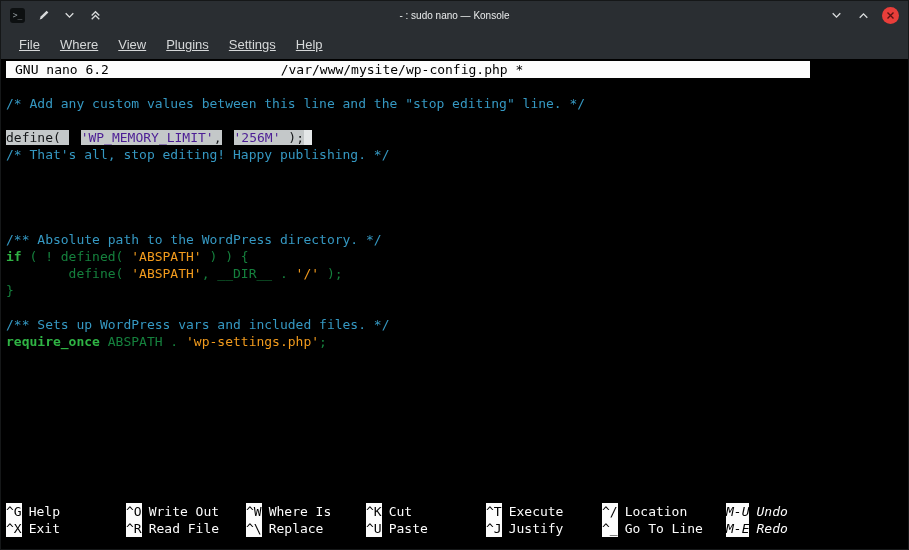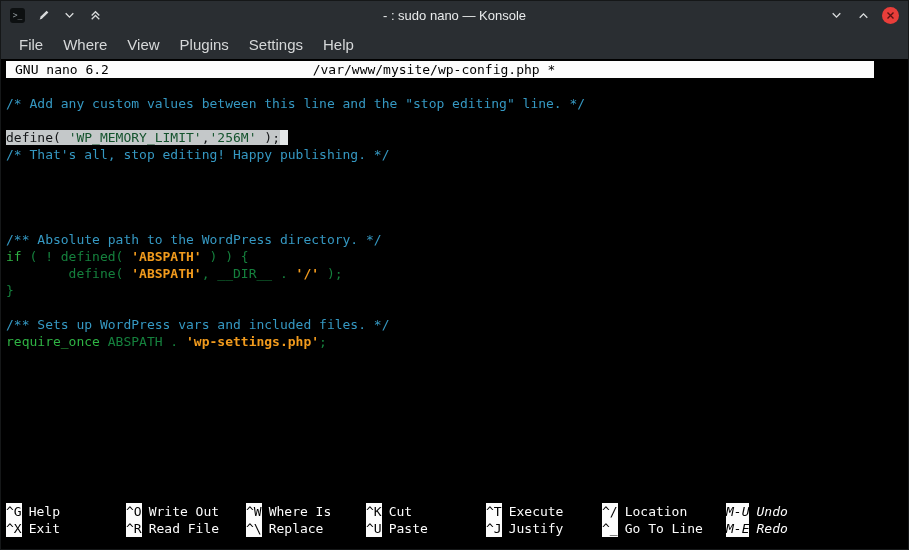--- a/index.html
+++ b/index.html
@@ -2,43 +2,43 @@
 <html style="--chrome_bg: #2a2e32; --terminal_bg: #000000; --nano_bar_bg: #fcfcfc; --comment: #3598c2; --string: #f29b1d; --keyword: #2fb344; --selection_bg: #c4c8c9; --close: #e93e3a;"><head>
 <meta charset="utf-8">
 <style>
   html,body{margin:0;padding:0;background:#000;}
   .window{width:909px;height:550px;display:flex;flex-direction:column;background:#000;overflow:hidden;border:1px solid #151718;box-sizing:border-box;}
 
   
   .titlebar{flex:0 0 28px;height:28px;background:var(--chrome_bg,#2a2e32);display:flex;align-items:center;position:relative;}
   .tb-left{display:flex;align-items:center;gap:9px;padding-left:8px;z-index:2;}
   .tb-right{margin-left:auto;display:flex;align-items:center;gap:10px;padding-right:9px;z-index:2;}
-  .tb-title{position:absolute;left:0;right:0;text-align:center;color:#e9ebec;font-size:13px;font-family:"Liberation Sans",sans-serif;}
+  .tb-title{position:absolute;left:0;right:0;text-align:center;color:#e9ebec;font-size:10px;font-family:"Liberation Sans",sans-serif;}
   .tb-icon{width:17px;height:17px;display:flex;align-items:center;justify-content:center;}
   .konsole-badge{width:15px;height:15px;background:#0d1011;border-radius:3px;color:#8f979b;font-family:"DejaVu Sans Mono",monospace;font-size:8px;display:flex;align-items:center;justify-content:center;}
   .close-btn{width:17px;height:17px;border-radius:50%;background:var(--close,#e93e3a);display:flex;align-items:center;justify-content:center;}
 
   
   .menubar{flex:0 0 30px;height:30px;background:var(--chrome_bg,#2a2e32);display:flex;align-items:center;padding-left:8px;font-family:"Liberation Sans",sans-serif;}
-  .menu-item{color:#d6d8d9;font-size:15px;padding:5px 10px;cursor:default;}
+  .menu-item{color:#d6d8d9;font-size:13px;padding:5px 10px;cursor:default;text-decoration:underline;}
 
   
   .terminal{flex:1;background:#000;font-family:"DejaVu Sans Mono",monospace;font-size:13px;line-height:17px;display:flex;flex-direction:column;padding:2px 0 0 5px;white-space:pre;}
-  .nano-header{flex:0 0 17px;width:868px;height:17px;background:var(--nano_bar_bg,#fcfcfc);color:#000;position:relative;}
+  .nano-header{flex:0 0 17px;width:804px;height:17px;background:var(--nano_bar_bg,#fcfcfc);color:#000;position:relative;}
   .nano-app{position:absolute;left:9px;top:0;}
   .nano-file{position:absolute;left:0;right:12px;top:0;text-align:center;}
 
   .editor{flex:1 1 auto;}
   .code-line{height:17px;white-space:pre;}
   .c-plain{color:#15803d;}
   .c-comment{color:var(--comment,#3598c2);}
-  .c-string{color:var(--string,#f29b1d);font-weight:bold;}
-  .c-keyword{color:var(--keyword,#2fb344);}
+  .c-string{color:var(--string,#f29b1d);}
+  .c-keyword{color:var(--keyword,#2fb344);font-weight:bold;}
   .c-sel{background:var(--selection_bg,#c4c8c9);color:#141618;}
-  .c-selstring{background:var(--selection_bg,#c4c8c9);color:#14532d;}
+  .c-selstring{background:var(--selection_bg,#c4c8c9);color:#4c1d95;margin-left:12px;}
   .cursor{background:#e4e7e8;color:transparent;}
 
   
   .shortcuts{flex:0 0 auto;padding-bottom:12px;}
   .sc-row{display:flex;height:17px;}
   .sc-cell{width:120px;display:flex;white-space:pre;}
   .sc-cell:nth-child(5){width:116px;}
   .sc-cell:nth-child(6){width:124px;}
   .sc-cell:nth-child(7){width:auto;font-style:italic;}
   .sc-key{background:#fcfcfc;color:#000;}

